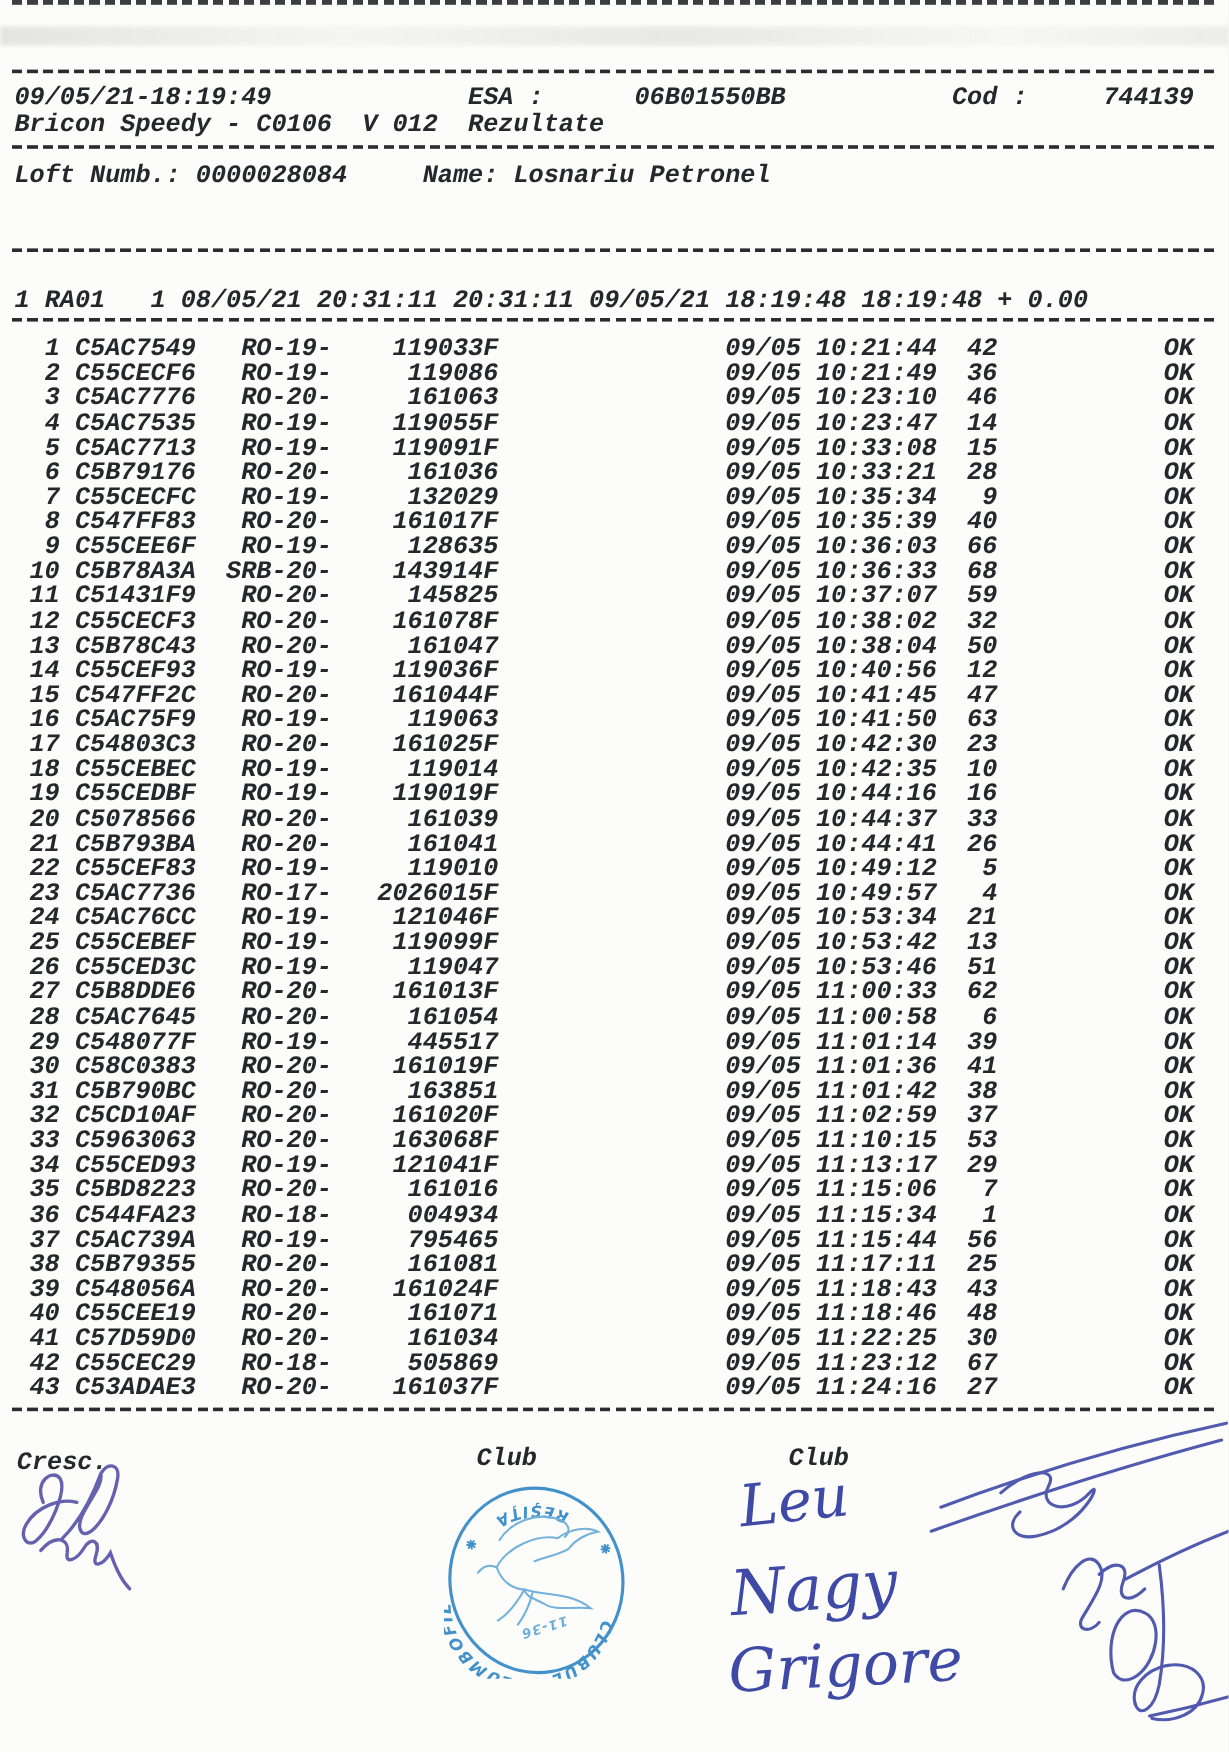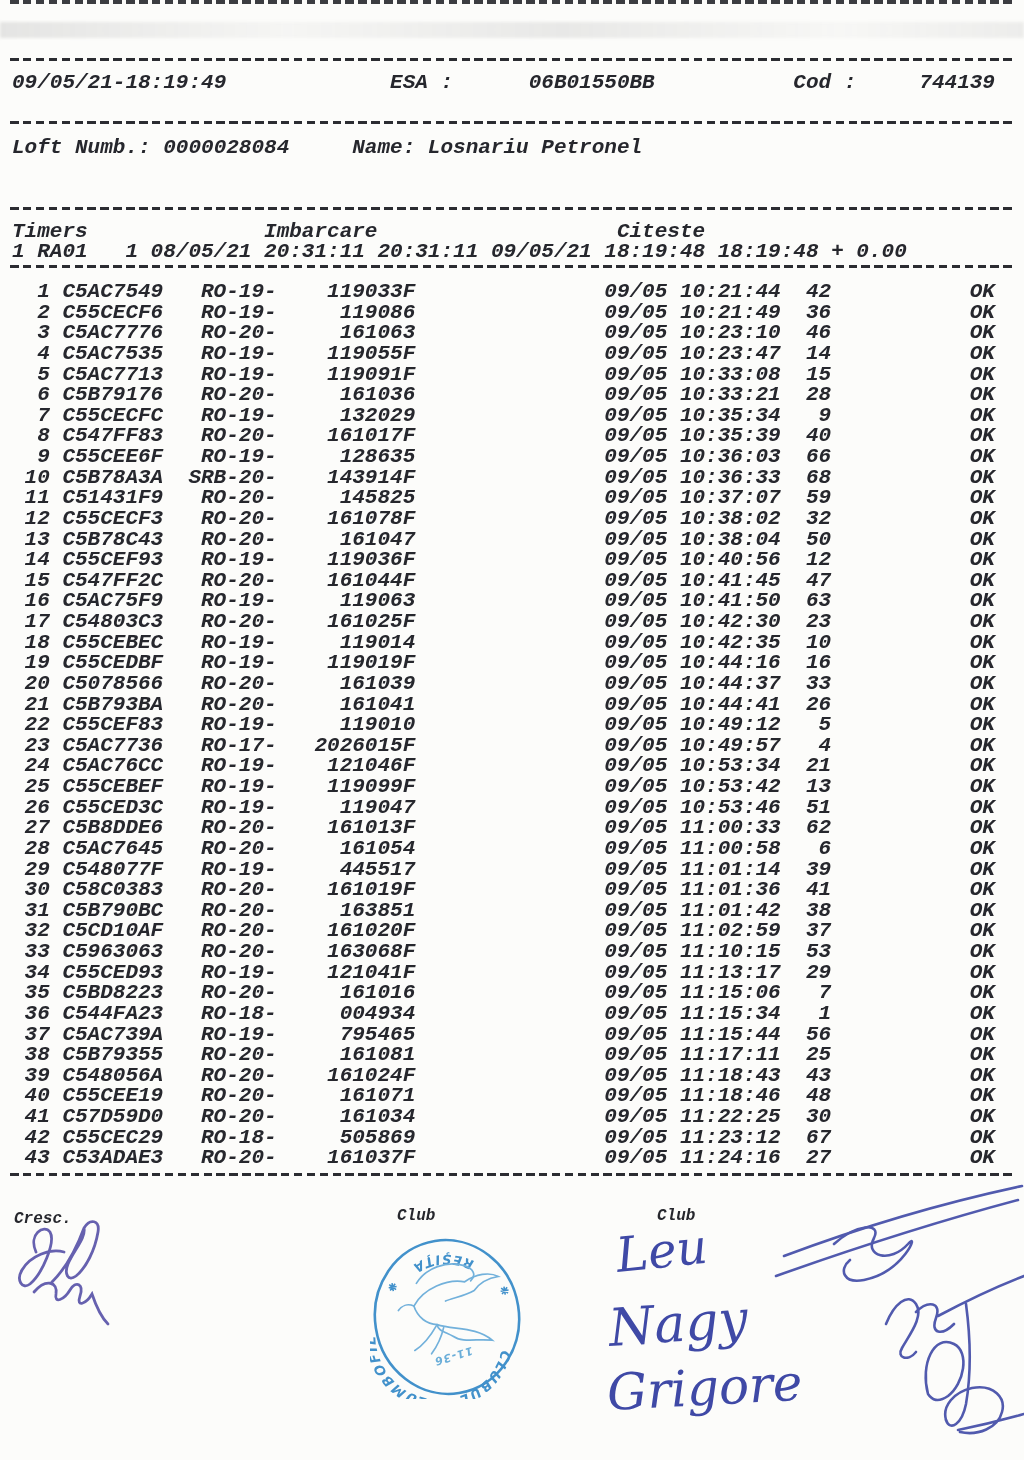--- a/index.html
+++ b/index.html
@@ -38,21 +38,21 @@
   .trow > span { position:absolute; top:0; }
   .c-num    { left:0;    width:3ch;  text-align:right; }
   .c-ring   { left:4ch; }
   .c-country{ left:13ch; width:8ch;  text-align:right; }
   .c-band   { left:21ch; width:11ch; text-align:right; }
   .c-date   { left:47ch; }
   .c-time   { left:53ch; }
   .c-order  { left:61ch; width:4ch;  text-align:right; }
   .c-status { left:76ch; }
   
-  .f-label { position:absolute; font-size:16px; line-height:21px; white-space:pre; }
+  .f-label { position:absolute; font-size:21px; line-height:21px; white-space:pre; }
   .lbl-cresc { left:14px;  top:1209px; }
   .lbl-club-mid { left:397px; top:1206px; }
   .lbl-club-right { left:657px; top:1206px; z-index:3; }
   .sig-left  { position:absolute; left:6px;   top:1212px; z-index:2; }
   .club-stamp{ position:absolute; left:370px; top:1235px; z-index:1; }
   .sig-right { position:absolute; left:598px; top:1184px; z-index:2; }
   .handname { font-family:"DejaVu Serif", serif; font-style:italic; font-weight:400; }
 </style>
 </head>
 <body>
@@ -65,37 +65,37 @@
   <div class="dashes" style="top:58px"></div>
 
   <div class="line" style="top:72px">
     <span class="at0">09/05/21-18:19:49</span>
     <span class="at30">ESA :</span>
     <span class="at41">06B01550BB</span>
     <span class="at62">Cod :</span>
     <span class="at72">744139</span>
   </div>
 
+  <div class="line" style="top:94px">
+    <span class="at0">Bricon Speedy - C0106</span>
+    <span class="at23">V 012</span>
+    <span class="at30">Rezultate</span>
+  </div>
 
   <div class="dashes" style="top:121px"></div>
 
   <div class="line" style="top:137px">
     <span class="at0">Loft Numb.:</span>
     <span class="at12">0000028084</span>
     <span class="at27">Name:</span>
     <span class="at33">Losnariu Petronel</span>
   </div>
 
   <div class="dashes" style="top:207px"></div>
 
-  <div class="line" style="top:221px">
-    <span class="at0">Timers</span>
-    <span class="at20">Imbarcare</span>
-    <span class="at48">Citeste</span>
-  </div>
   <div class="line" style="top:241px">
     <span class="at0">1</span>
     <span class="at2">RA01</span>
     <span class="at9">1</span>
     <span class="at11">08/05/21</span>
     <span class="at20">20:31:11</span>
     <span class="at29">20:31:11</span>
     <span class="at38">09/05/21</span>
     <span class="at47">18:19:48</span>
     <span class="at56">18:19:48</span>

